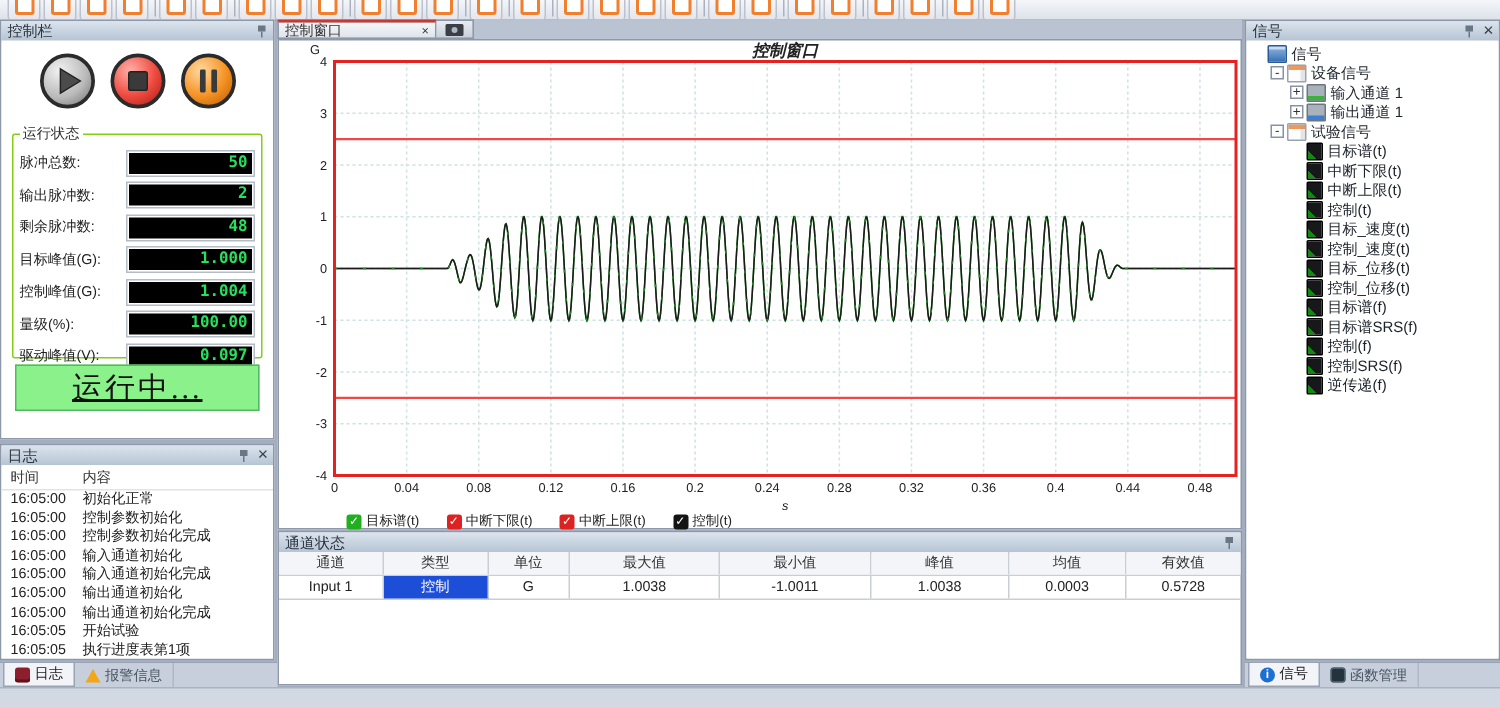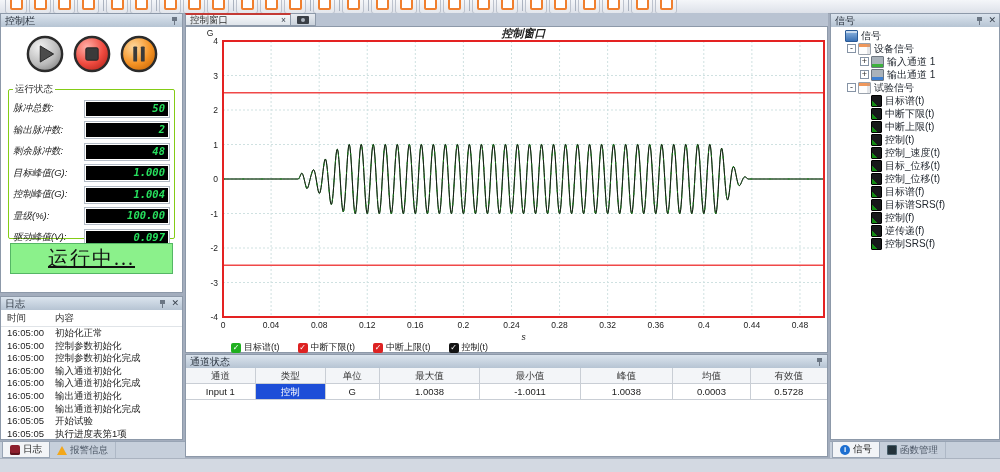--- a/index.html
+++ b/index.html
@@ -22,21 +22,21 @@
   .pin::after{content:"";position:absolute;left:4px;top:5px;width:1px;height:4px;background:#6b7684;}
   .xbtn{font-size:9px;color:#39424e;margin-left:4px;cursor:pointer;line-height:9px;}
 
   
   #control-panel{left:0;top:13px;width:183px;height:280px;}
   #ctl-body{position:absolute;left:0;top:13px;right:0;bottom:0;background:#fff;}
   #btn-row{position:absolute;left:0;top:8px;width:100%;display:flex;justify-content:center;gap:9px;}
   .round-btn{width:38px;height:38px;cursor:pointer;}
   fieldset#run-group{position:absolute;left:7px;right:7px;top:56px;height:152px;margin:0;padding:2px 4px 0 4px;border:1px solid #84cc16;border-radius:2px;}
   fieldset#run-group legend{font-size:9.5px;color:#333;padding:0 2px;}
-  .fld{position:relative;height:21.5px;display:flex;align-items:center;font-style:italic;}
+  .fld{position:relative;height:21.5px;display:flex;align-items:center;}
   .fld .lbl{font-size:9.5px;color:#222;}
   .fld .lcdwrap{position:absolute;right:0;width:84px;height:16px;background:#fff;border:1px solid #b4bcc6;display:flex;}
   .fld .lcd{flex:1;margin:1px;background:#000;color:#27e05e;font-family:"DejaVu Sans Mono",monospace;font-size:10.5px;font-weight:bold;text-align:right;padding-right:3px;line-height:12px;}
   #run-status{position:absolute;left:9px;right:9px;top:216px;height:29px;background:#8bf18b;border:1px solid #55b665;display:flex;align-items:center;justify-content:center;font-size:20px;color:#111;font-family:"Liberation Serif","DejaVu Serif",serif;letter-spacing:2px;text-decoration:underline;}
 
   
   #log-panel{left:0;top:296px;width:183px;height:144px;}
   #log-body{position:absolute;left:0;top:13px;right:0;bottom:0;background:#fff;overflow:hidden;}
   .log-hdr{display:flex;font-size:9.5px;color:#333;padding:2px 0 1px 6px;border-bottom:1px solid #e0e4e8;}
   .log-hdr span:first-child{width:48px;}
@@ -565,20 +565,25 @@
           <span class="tree-ico"></span>
           <span class="tree-label">中断上限(t)</span>
         </div>
 
         <div class="tree-row lvl2 ico-wave">
           <span class="expander"></span>
           <span class="tree-ico"></span>
           <span class="tree-label">控制(t)</span>
         </div>
 
+        <div class="tree-row lvl2 ico-wave">
+          <span class="expander"></span>
+          <span class="tree-ico"></span>
+          <span class="tree-label">目标_速度(t)</span>
+        </div>
 
         <div class="tree-row lvl2 ico-wave">
           <span class="expander"></span>
           <span class="tree-ico"></span>
           <span class="tree-label">控制_速度(t)</span>
         </div>
 
         <div class="tree-row lvl2 ico-wave">
           <span class="expander"></span>
           <span class="tree-ico"></span>
@@ -605,27 +610,27 @@
 
         <div class="tree-row lvl2 ico-wave">
           <span class="expander"></span>
           <span class="tree-ico"></span>
           <span class="tree-label">控制(f)</span>
         </div>
 
         <div class="tree-row lvl2 ico-wave">
           <span class="expander"></span>
           <span class="tree-ico"></span>
+          <span class="tree-label">控制SRS(f)</span>
+        </div>
+
+        <div class="tree-row lvl2 ico-wave">
+          <span class="expander"></span>
+          <span class="tree-ico"></span>
           <span class="tree-label">逆传递(f)</span>
-        </div>
-
-        <div class="tree-row lvl2 ico-wave">
-          <span class="expander"></span>
-          <span class="tree-ico"></span>
-          <span class="tree-label">控制SRS(f)</span>
         </div>
       </div>
   </div>
 
   <div class="tabstrip" style="left:830px;top:441px;width:170px;">
 
       <div class="btab active">
         <span class="tico ico-info">i</span>
         <span>信号</span>
       </div>

